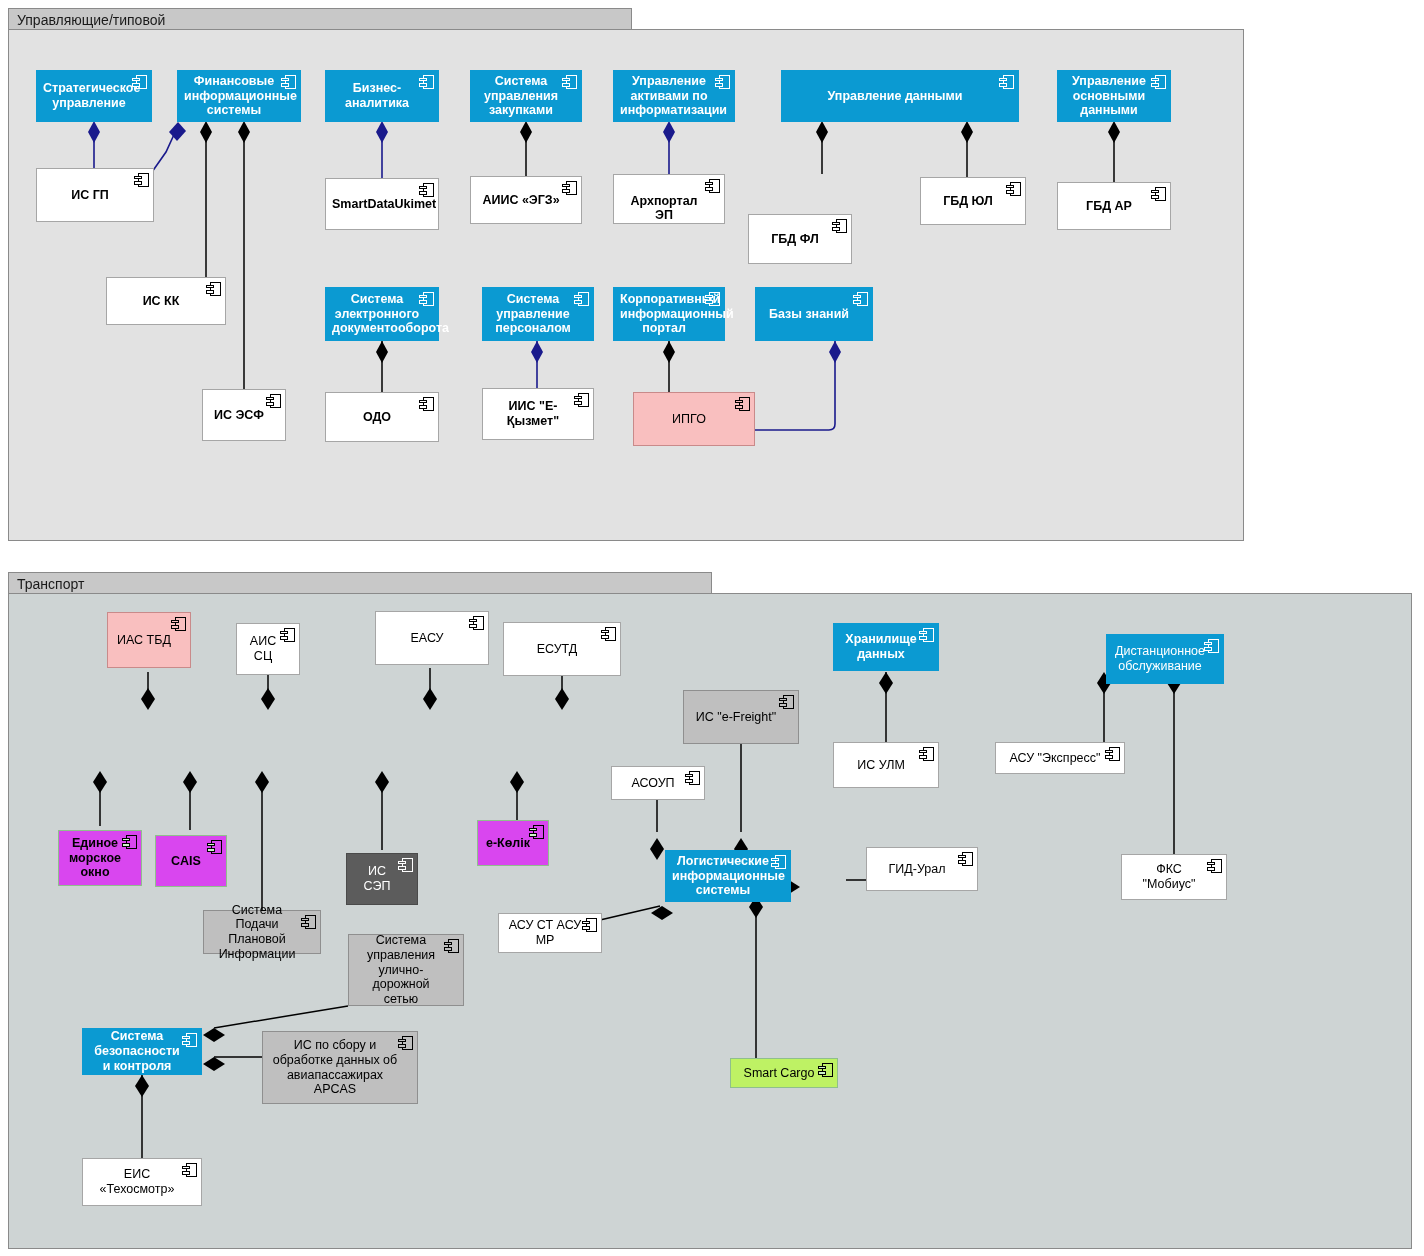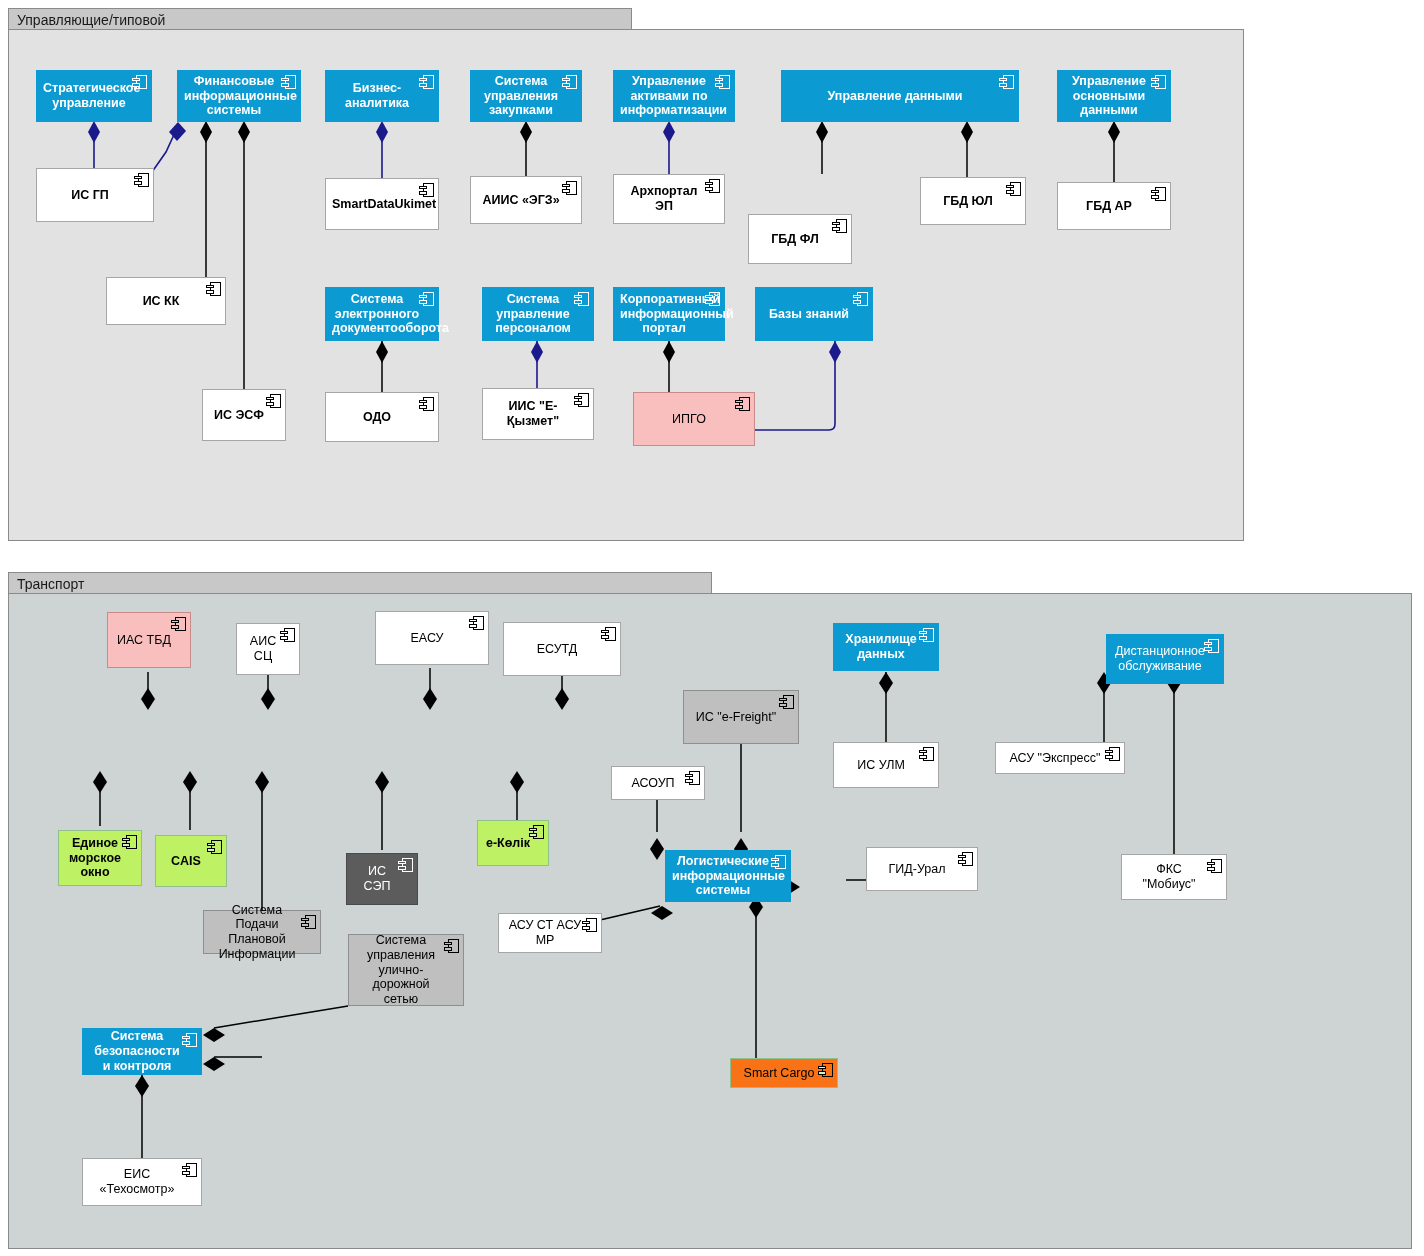--- a/index.html
+++ b/index.html
@@ -23,22 +23,22 @@
   
   .node{position:absolute;box-sizing:border-box;
         border:1px solid #9a9a9a;
         display:flex;align-items:center;justify-content:center;
         text-align:center;line-height:1.18;}
   .node .lbl{display:block;padding:0 16px 0 6px;width:100%;box-sizing:border-box;}
   .node.blue{background:#0b9ad2;border-color:#0b9ad2;color:#ffffff;font-weight:bold;font-size:12.5px;}
   .node.white{background:#ffffff;border-color:#a6a6a6;color:#000000;font-weight:bold;font-size:12.5px;}
   .node.whiten{background:#ffffff;border-color:#a6a6a6;color:#000000;font-weight:normal;font-size:12.5px;}
   .node.pink{background:#f9bfbf;border-color:#c98a8a;color:#000000;font-weight:normal;font-size:12.5px;}
-  .node.green{background:#bef264;border-color:#8fbf8c;color:#000000;font-weight:bold;font-size:12.5px;}
-  .node.greenn{background:#f97316;border-color:#8fbf8c;color:#000000;font-weight:normal;font-size:12.5px;}
+  .node.green{background:#d946ef;border-color:#8fbf8c;color:#000000;font-weight:bold;font-size:12.5px;}
+  .node.greenn{background:#bef264;border-color:#8fbf8c;color:#000000;font-weight:normal;font-size:12.5px;}
   .node.gray{background:#bfbfbf;border-color:#8f8f8f;color:#000000;font-weight:normal;font-size:12.5px;}
   .node.dark{background:#5c5c5c;border-color:#4a4a4a;color:#ffffff;font-weight:normal;font-size:12.5px;}
 
   
   .cicon{position:absolute;right:4px;top:4px;width:15px;height:14px;}
   .cicon .bd{position:absolute;left:4px;top:0;width:11px;height:14px;
              border:1.4px solid currentColor;box-sizing:border-box;background:transparent;}
   .cicon .t1{position:absolute;left:0;top:2.5px;width:8px;height:3.5px;
              border:1.4px solid currentColor;box-sizing:border-box;background:inherit;}
   .cicon .t2{position:absolute;left:0;top:8px;width:8px;height:3.5px;
@@ -249,21 +249,21 @@
 
   <div class="node white" style="left:470px;top:176px;width:112px;height:48px;">
     <span class="lbl">АИИС «ЭГЗ»</span>
     <span class="cicon">
         <i class="bd"></i>
         <i class="t1"></i>
         <i class="t2"></i>
       </span>
   </div>
 
-  <div class="node white" style="left:613px;top:174px;width:112px;height:50px;">
+  <div class="node white" style="left:613px;top:174px;width:112px;height:50px;align-items:flex-end;">
     <span class="lbl">Архпортал ЭП</span>
     <span class="cicon">
         <i class="bd"></i>
         <i class="t1"></i>
         <i class="t2"></i>
       </span>
   </div>
 
   <div class="node white" style="left:748px;top:174px;width:104px;height:50px;margin-top:40px;">
     <span class="lbl">ГБД ФЛ</span>
@@ -556,20 +556,28 @@
 
   <div class="node blue" style="left:82px;top:1028px;width:120px;height:47px;">
     <span class="lbl">Система безопасности и контроля</span>
     <span class="cicon">
         <i class="bd"></i>
         <i class="t1"></i>
         <i class="t2"></i>
       </span>
   </div>
 
+  <div class="node gray" style="left:262px;top:1031px;width:156px;height:73px;">
+    <span class="lbl">ИС по сбору и обработке данных об авиапассажирах APCAS</span>
+    <span class="cicon">
+        <i class="bd"></i>
+        <i class="t1"></i>
+        <i class="t2"></i>
+      </span>
+  </div>
 
   <div class="node greenn" style="left:730px;top:1058px;width:108px;height:30px;">
     <span class="lbl">Smart Cargo</span>
     <span class="cicon">
         <i class="bd"></i>
         <i class="t1"></i>
         <i class="t2"></i>
       </span>
   </div>
 

